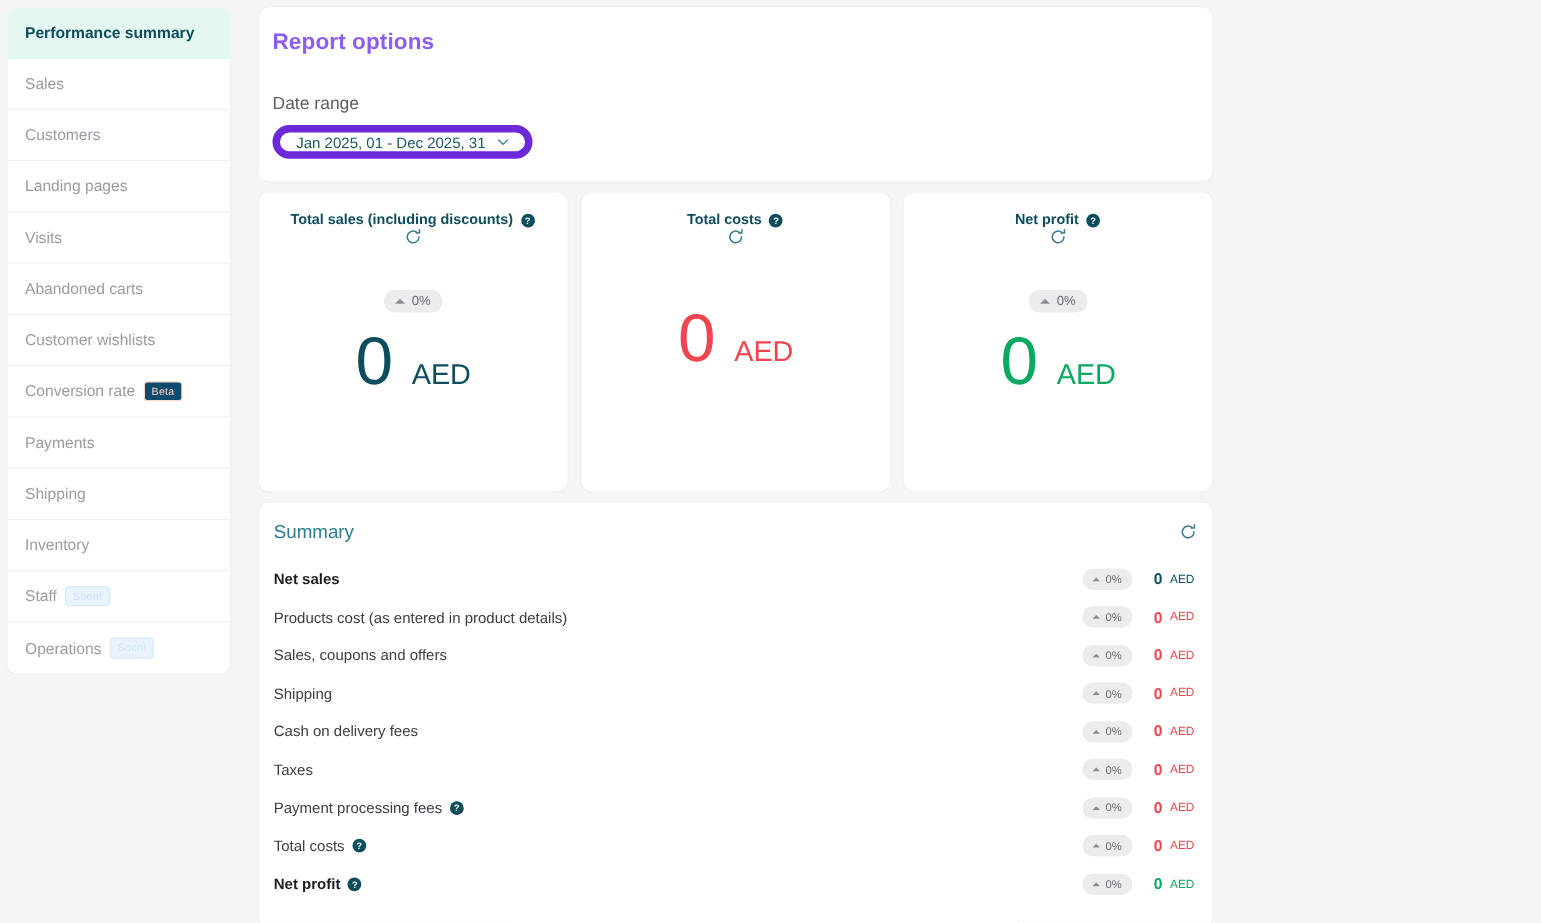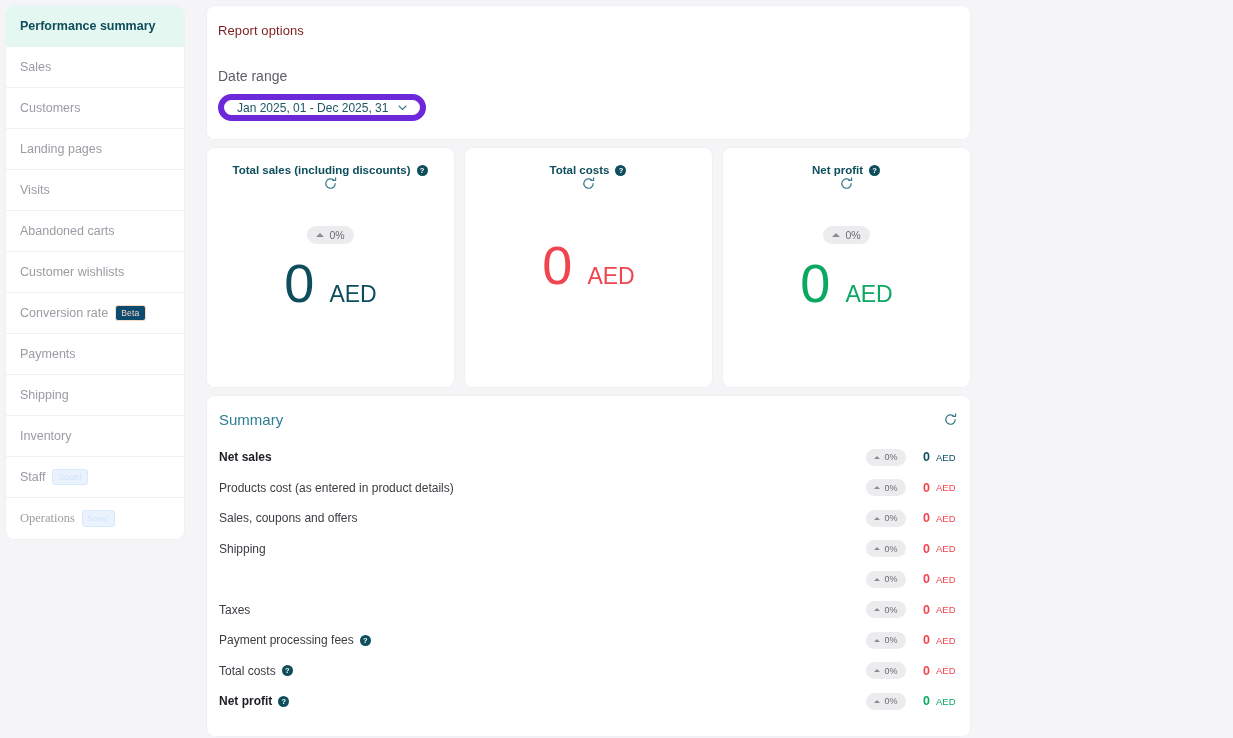--- a/index.html
+++ b/index.html
@@ -25,21 +25,21 @@
     position: relative;
     display: flex; align-items: center; gap: 7px;
     height: 41px;
     padding: 0 14px;
     font-size: 12.5px;
     color: #9b9ba3;
     cursor: pointer;
     border-bottom: 1px solid #f1f1f4;
     white-space: nowrap;
   }
-  .nav-item:last-child { border-bottom: none; font-family: Liberation Serif, serif; }
+  .nav-item:last-child { border-bottom: none; }
   .nav-item.active {
     background: #e4f7f1;
     color: #0d4d5c;
     font-weight: 700;
     border-bottom: 1px solid #e4f7f1;
   }
   .badge {
     font-size: 8.5px;
     line-height: 1;
     padding: 3px 5px;
@@ -49,21 +49,21 @@
   }
   .badge.beta { background: #0c4a6e; color: #fbd9c8; border: 1px solid #fbd9c8; }
   .badge.soon { background: #eaf3fd; color: #cde2f7; border: 1px solid #d8e9fb; }
 
   
   .main { flex: 1; padding: 6px 23px 0 23px; display: flex; flex-direction: column; gap: 9px; }
   .card { background: #ffffff; border-radius: 8px; box-shadow: 0 0 0 1px rgba(0,0,0,0.02); }
 
   
   .report-options { padding: 17px 11px 18px 11px; }
-  .ro-title { font-size: 13px; font-weight: 400; color: #7f1d1d; letter-spacing: .1px; }
+  .ro-title { font-size: 18px; font-weight: 700; color: #8b5cf6; letter-spacing: .1px; }
   .ro-label { font-size: 14px; color: #5d5d66; margin-top: 30px; }
   .daterange {
     margin-top: 10px;
     display: inline-flex; align-items: center; gap: 8px;
     height: 27px; padding: 0 13px;
     border: 6px solid #6d28d9;
     border-radius: 14px;
     font-size: 12px; color: #1b5566;
     background: #fff; cursor: pointer;
   }
@@ -302,20 +302,23 @@
               <span>Shipping</span>
             </div>
             <div class="sum-pill">
               <span class="tri"></span>
               <span>0%</span>
             </div>
             <span class="sum-val c-red">0</span>
             <span class="sum-cur c-red">AED</span>
           </div>
           <div class="sum-row">
+            <div class="sum-label">
+              <span>Cash on delivery fees</span>
+            </div>
             <div class="sum-pill">
               <span class="tri"></span>
               <span>0%</span>
             </div>
             <span class="sum-val c-red">0</span>
             <span class="sum-cur c-red">AED</span>
           </div>
           <div class="sum-row">
             <div class="sum-label">
               <span>Taxes</span>

